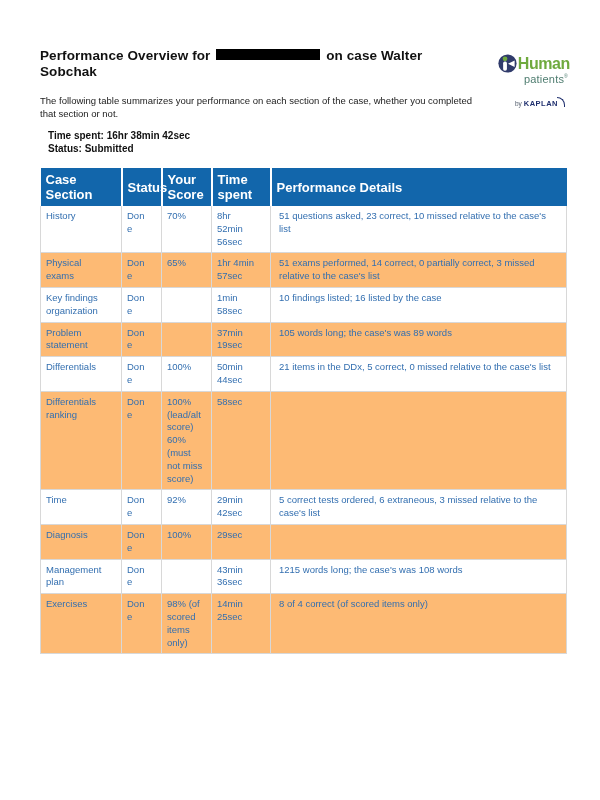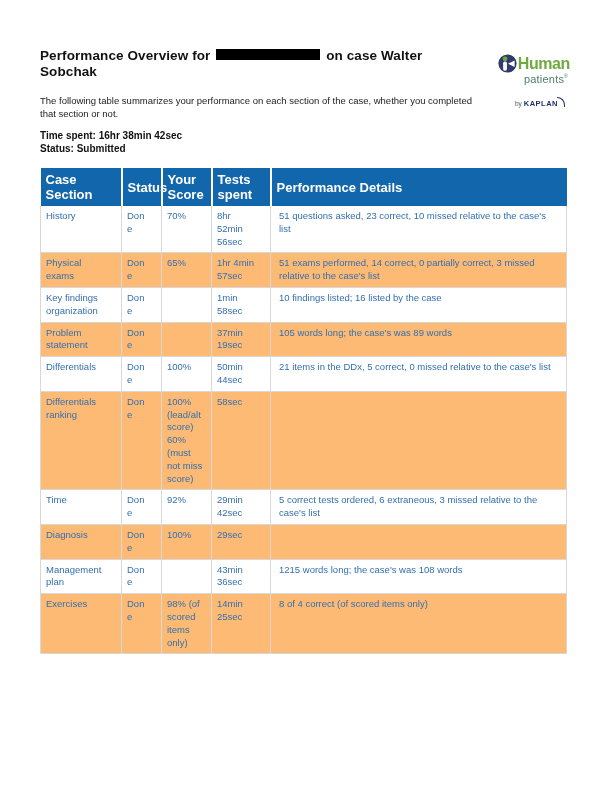--- a/index.html
+++ b/index.html
@@ -73,21 +73,21 @@
   }
 
   
   .intro {
     margin-top: 14px;
     width: 432px;
     font-size: 9.5px;
     line-height: 13px;
     color: #222;
   }
-  .meta { margin-top: 9px; font-size: 10px; font-weight: bold; line-height: 13px; color: #111; }
+  .meta { margin-top: 9px; font-size: 10px; font-weight: bold; line-height: 13px; color: #111; margin-left: 8px; }
 
   
   table.perf {
     margin-top: 13px;
     width: 526px;
     border-collapse: collapse;
     table-layout: fixed;
   }
   col.c1 { width: 81px; }
   col.c2 { width: 40px; }
@@ -177,21 +177,21 @@
         <col class="c2">
         <col class="c3">
         <col class="c4">
         <col class="c5">
     </colgroup>
     <thead>
       <tr>
         <th>Case Section</th>
         <th>Status</th>
         <th>Your Score</th>
-        <th>Tests spent</th>
+        <th>Time spent</th>
         <th>Performance Details</th>
       </tr>
     </thead>
     <tbody>
         <tr>
     <td class="cell-section">History</td>
     <td class="cell-status">Done</td>
     <td class="cell-score">70%</td>
     <td class="cell-time">8hr 52min 56sec</td>
     <td class="cell-details">51 questions asked, 23 correct, 10 missed relative to the case's list</td>

